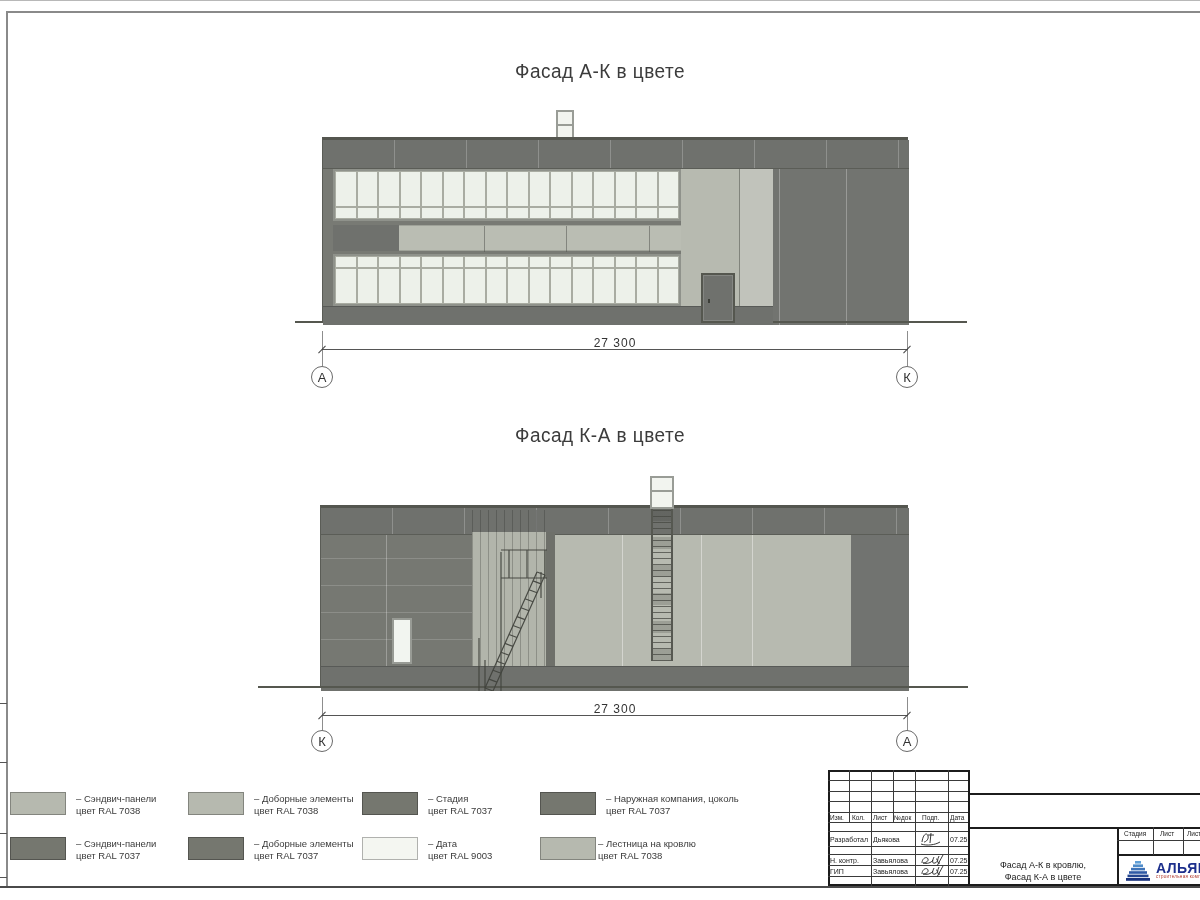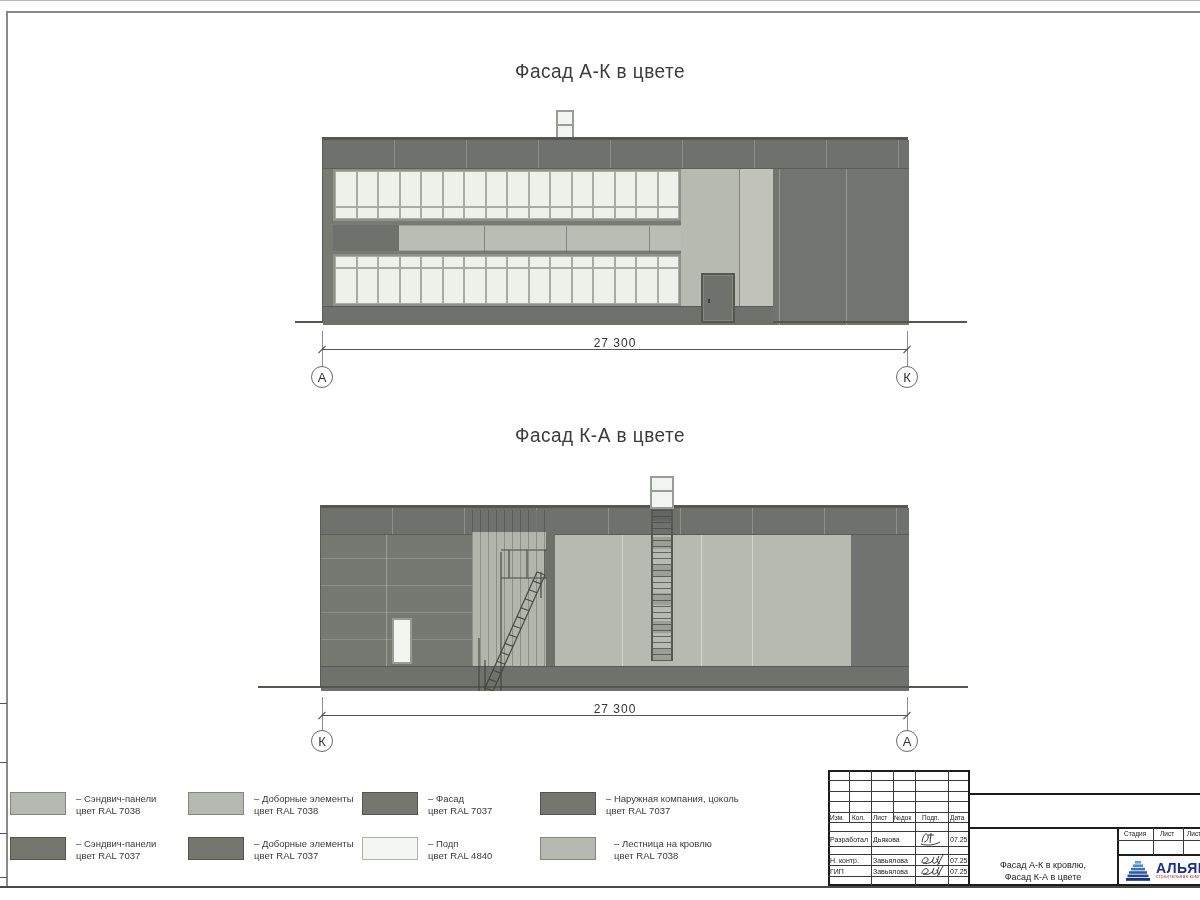--- a/index.html
+++ b/index.html
@@ -254,45 +254,45 @@
     <div>– Сэндвич-панели</div>
       <div>цвет RAL 7038</div>
   </div>
   <div class="abs sw" style="left: 188px; top: 792px; background-color: rgb(182, 185, 175);"></div>
   <div class="abs legend-text" style="left:254px;top:793px">
     <div>– Доборные элементы</div>
       <div>цвет RAL 7038</div>
   </div>
   <div class="abs sw" style="left: 362px; top: 792px; background-color: rgb(117, 119, 111);"></div>
   <div class="abs legend-text" style="left:428px;top:793px">
-    <div>– Фасад</div>
+    <div>– Стадия</div>
       <div>цвет RAL 7037</div>
   </div>
   <div class="abs sw" style="left: 540px; top: 792px; background-color: rgb(117, 119, 111);"></div>
   <div class="abs legend-text" style="left:606px;top:793px">
     <div>– Наружная компания, цоколь</div>
       <div>цвет RAL 7037</div>
   </div>
   <div class="abs sw" style="left: 10px; top: 837px; background-color: rgb(117, 119, 111);"></div>
   <div class="abs legend-text" style="left:76px;top:838px">
     <div>– Сэндвич-панели</div>
       <div>цвет RAL 7037</div>
   </div>
   <div class="abs sw" style="left: 188px; top: 837px; background-color: rgb(117, 119, 111);"></div>
   <div class="abs legend-text" style="left:254px;top:838px">
     <div>– Доборные элементы</div>
       <div>цвет RAL 7037</div>
   </div>
   <div class="abs sw" style="left: 362px; top: 837px; background-color: rgb(244, 246, 241);"></div>
   <div class="abs legend-text" style="left:428px;top:838px">
-    <div>– Подп</div>
-      <div>цвет RAL 4840</div>
+    <div>– Дата</div>
+      <div>цвет RAL 9003</div>
   </div>
   <div class="abs sw" style="left: 540px; top: 837px; background-color: rgb(182, 185, 175);"></div>
-  <div class="abs legend-text" style="left:614px;top:838px">
+  <div class="abs legend-text" style="left:598px;top:838px">
     <div>– Лестница на кровлю</div>
       <div>цвет RAL 7038</div>
   </div>
 </div>
 
 <div id="tb" class="abs">
 
   <div class="tl heavy" style="left:0;top:0;width:2px;height:116px"></div>
   <div class="tl heavy" style="left:0;top:0;width:140px;height:2px"></div>
   <div class="tl heavy" style="left:140px;top:23px;width:232px;height:2px"></div>

